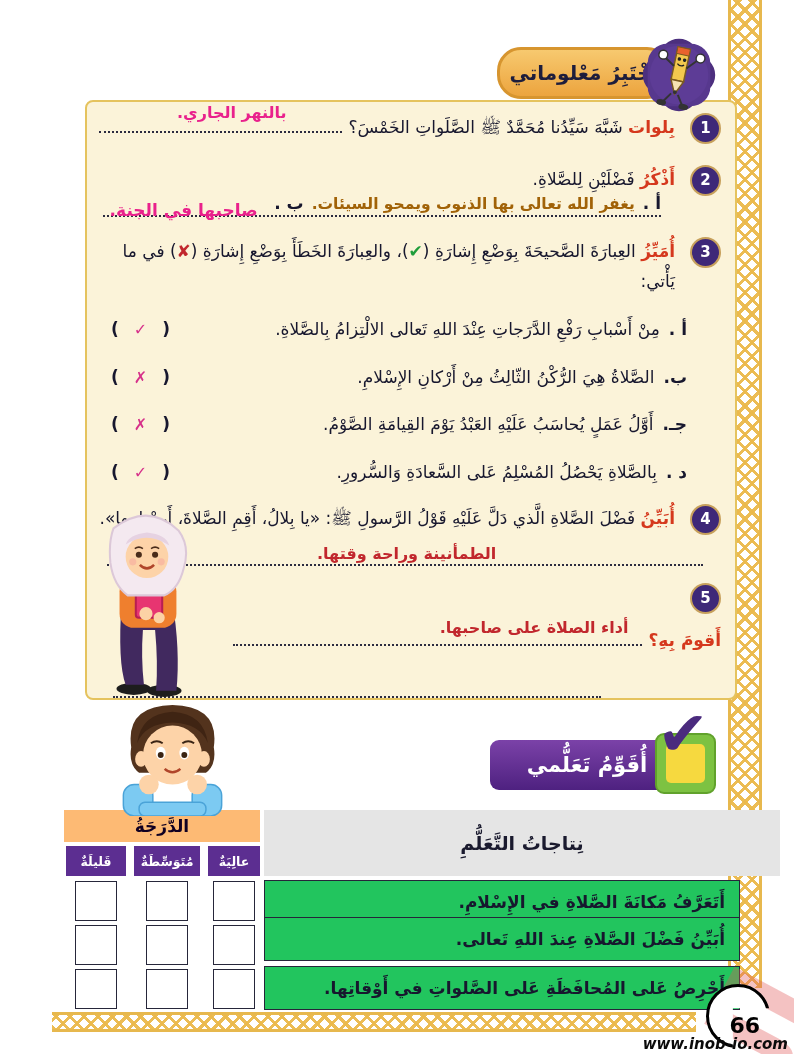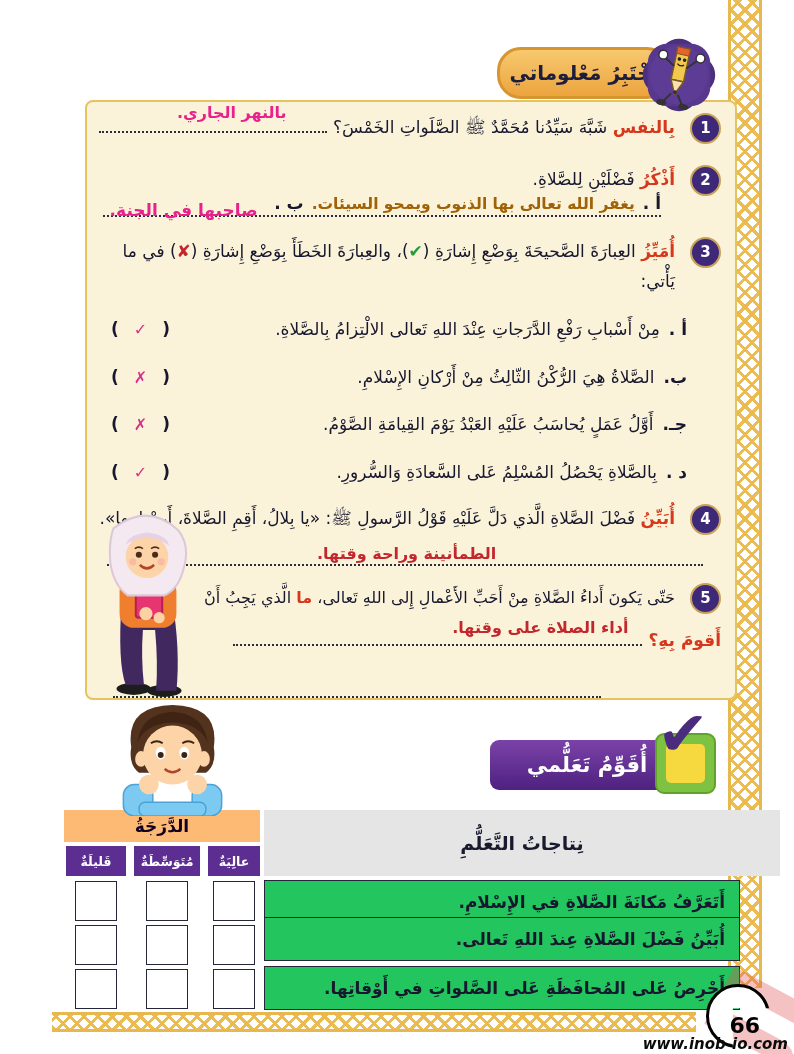--- a/index.html
+++ b/index.html
@@ -126,21 +126,21 @@
           <ellipse cx="59" cy="79" rx="5" ry="3" fill="#333"></ellipse>
       </g>
     </svg>
   </div>
   <div class="abs pill">أَخْتَبِرُ مَعْلوماتي</div>
 
   <div class="abs main-box">
 
     <div class="qrow q1">
       <span class="qnum">1</span>
-      <span><span class="lead">بِالنفس</span> <span>شَبَّهَ سَيِّدُنا مُحَمَّدٌ ﷺ الصَّلَواتِ الخَمْسَ؟</span></span>
+      <span><span class="lead">بِلوات</span> <span>شَبَّهَ سَيِّدُنا مُحَمَّدٌ ﷺ الصَّلَواتِ الخَمْسَ؟</span></span>
       <span class="dots grow">
         <span class="hand pink q1ans">بالنهر الجاري.</span>
       </span>
     </div>
 
     <div class="qrow q2h">
       <span class="qnum">2</span>
       <span><span class="lead">أَذْكُرُ</span> <span>فَضْلَيْنِ لِلصَّلاةِ.</span></span>
     </div>
     <div class="q2ans">
@@ -210,26 +210,25 @@
       <span><span class="lead">أُبَيِّنُ</span> <span>فَضْلَ الصَّلاةِ الَّذي دَلَّ عَلَيْهِ قَوْلُ الرَّسولِ ﷺ: «يا بِلالُ، أَقِمِ الصَّلاةَ، أَرِحْنا بِها».</span></span>
     </div>
     <div class="q4ans">
       <i class="fulldots"></i>
       <span class="hand dred q4a">الطمأنينة وراحة وقتها.</span>
     </div>
 
     <div class="q5">
       <div class="l1">
         <span class="qnum">5</span>
-        <span><span>حَتّى يَكونَ أَداءُ الصَّلاةِ مِنْ أَحَبِّ الأَعْمالِ إِلى اللهِ تَعالى،</span> <span class="lead">ما</span> <span>الَّذي يَجِبُ أَنْ</span></span>
       </div>
       <div class="l2 l2wrap">
         <span class="lead">أَقومَ بِهِ؟</span>
         <span class="dots grow" style="height:24px;">
-          <span class="hand dred q5a">أداء الصلاة على وقتها.</span>
+          <span class="hand dred q5a">أداء الصلاة على صاحبها.</span>
         </span>
       </div>
       <div class="dots q5dots3"></div>
     </div>
 
     <div class="abs girl">
       <svg width="132" height="188" viewBox="0 0 130 185">
         <ellipse cx="50" cy="176" rx="17" ry="6" fill="#1d1d1d"></ellipse>
         <ellipse cx="80" cy="178" rx="17" ry="6" fill="#1d1d1d"></ellipse>
         <path d="M38 90 Q34 150 42 172 L60 172 Q57 145 59 118 L71 118 Q74 150 72 178 L92 178 Q96 138 88 90 Z" fill="#41295f"></path>

